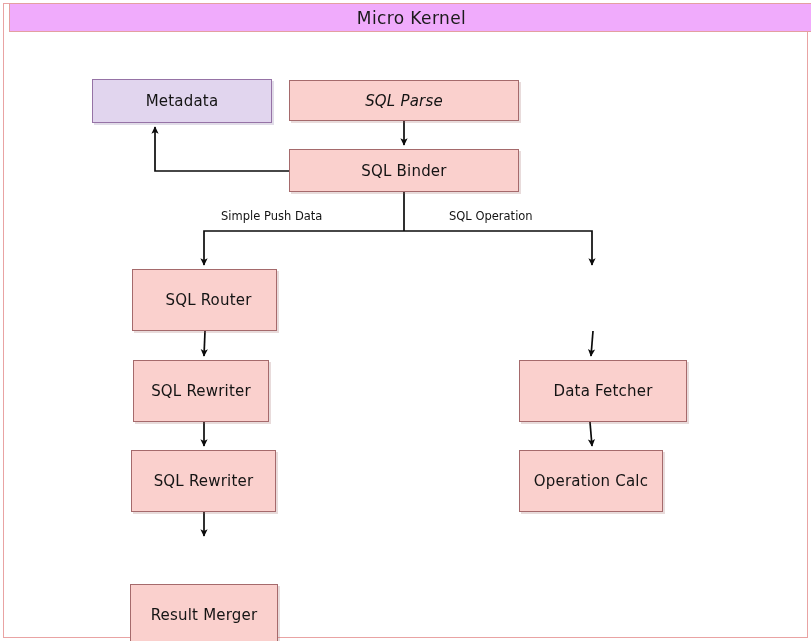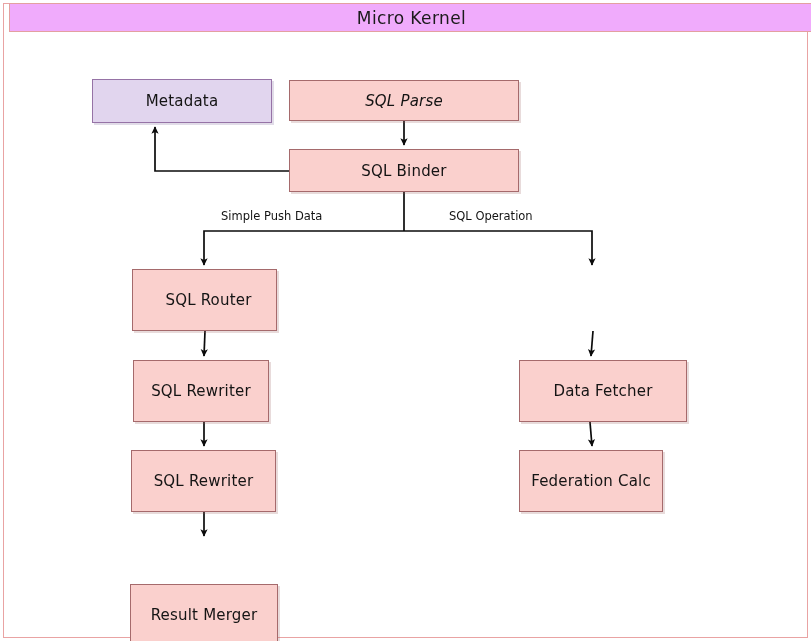--- a/index.html
+++ b/index.html
@@ -136,20 +136,20 @@
   <div class="node" style="left:130px; top:540px; width:148px; height:62px;margin-top:44px;">
     <span>Result Merger</span>
   </div>
 
 
   <div class="node" style="left:519px; top:360px; width:168px; height:62px;">
     <span>Data Fetcher</span>
   </div>
 
   <div class="node" style="left:519px; top:450px; width:144px; height:62px;">
-    <span>Federation Calc</span>
+    <span>Operation Calc</span>
   </div>
 
   <div class="edge-label" style="left:221px; top:209px;">Simple Push Data</div>
 
   <div class="edge-label" style="left:449px; top:209px;">SQL Operation</div>
 
 </div>
 
 </body></html>

